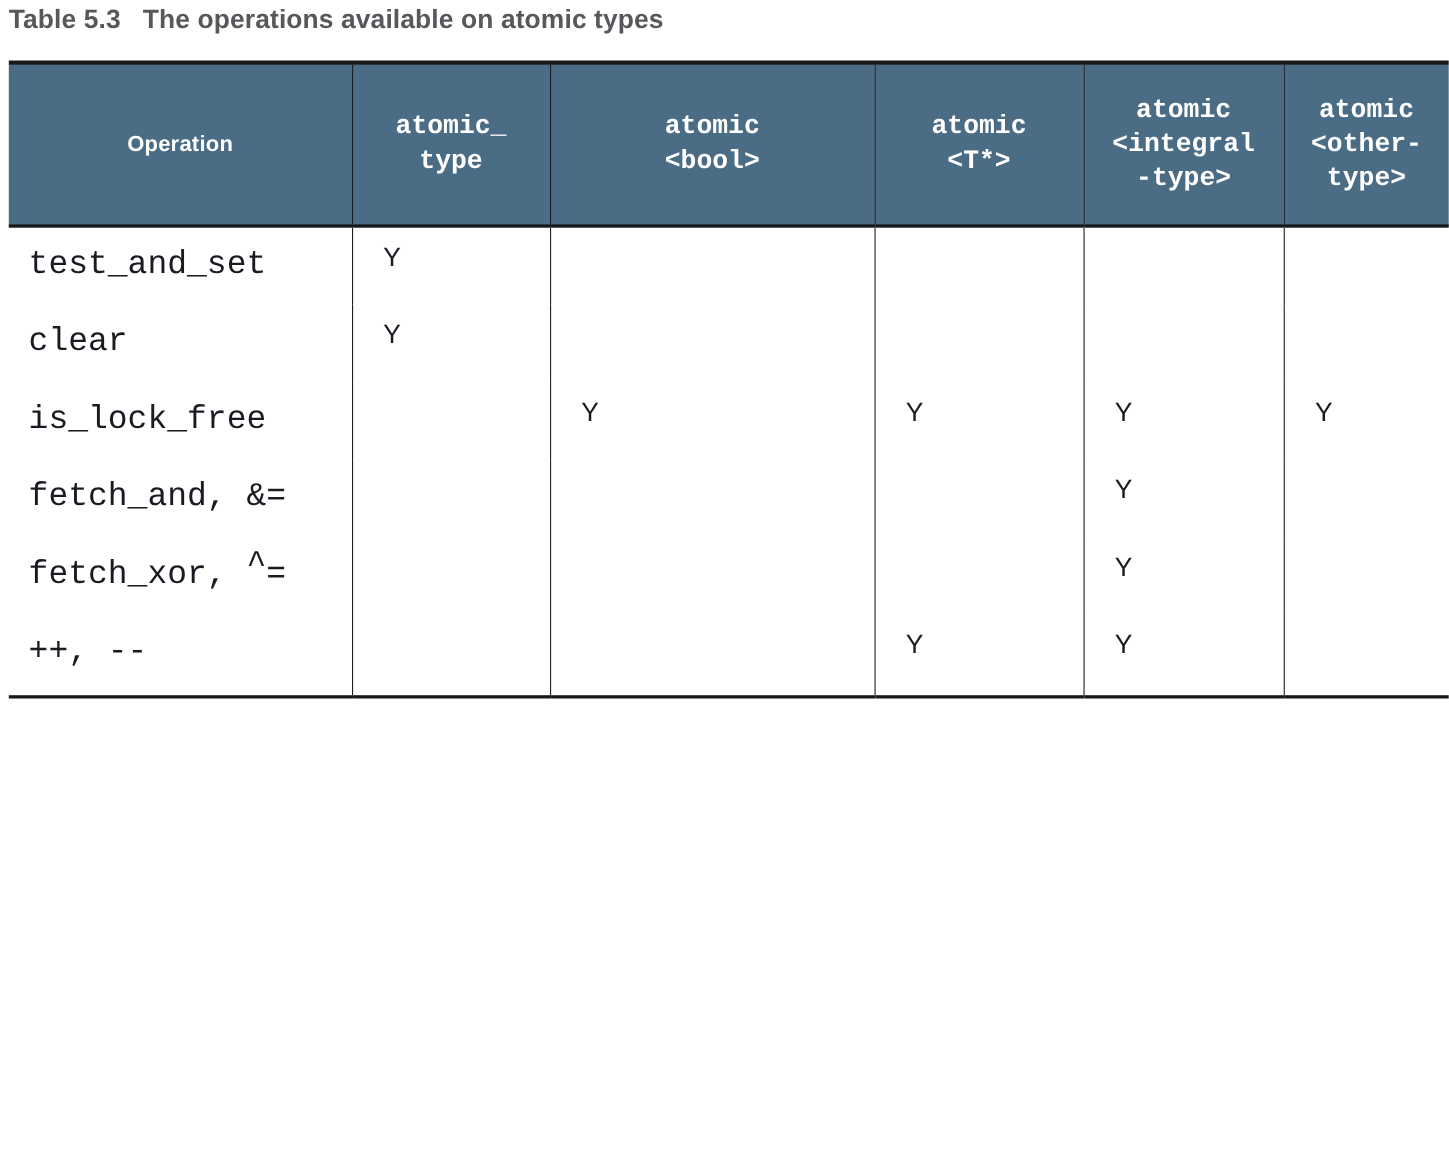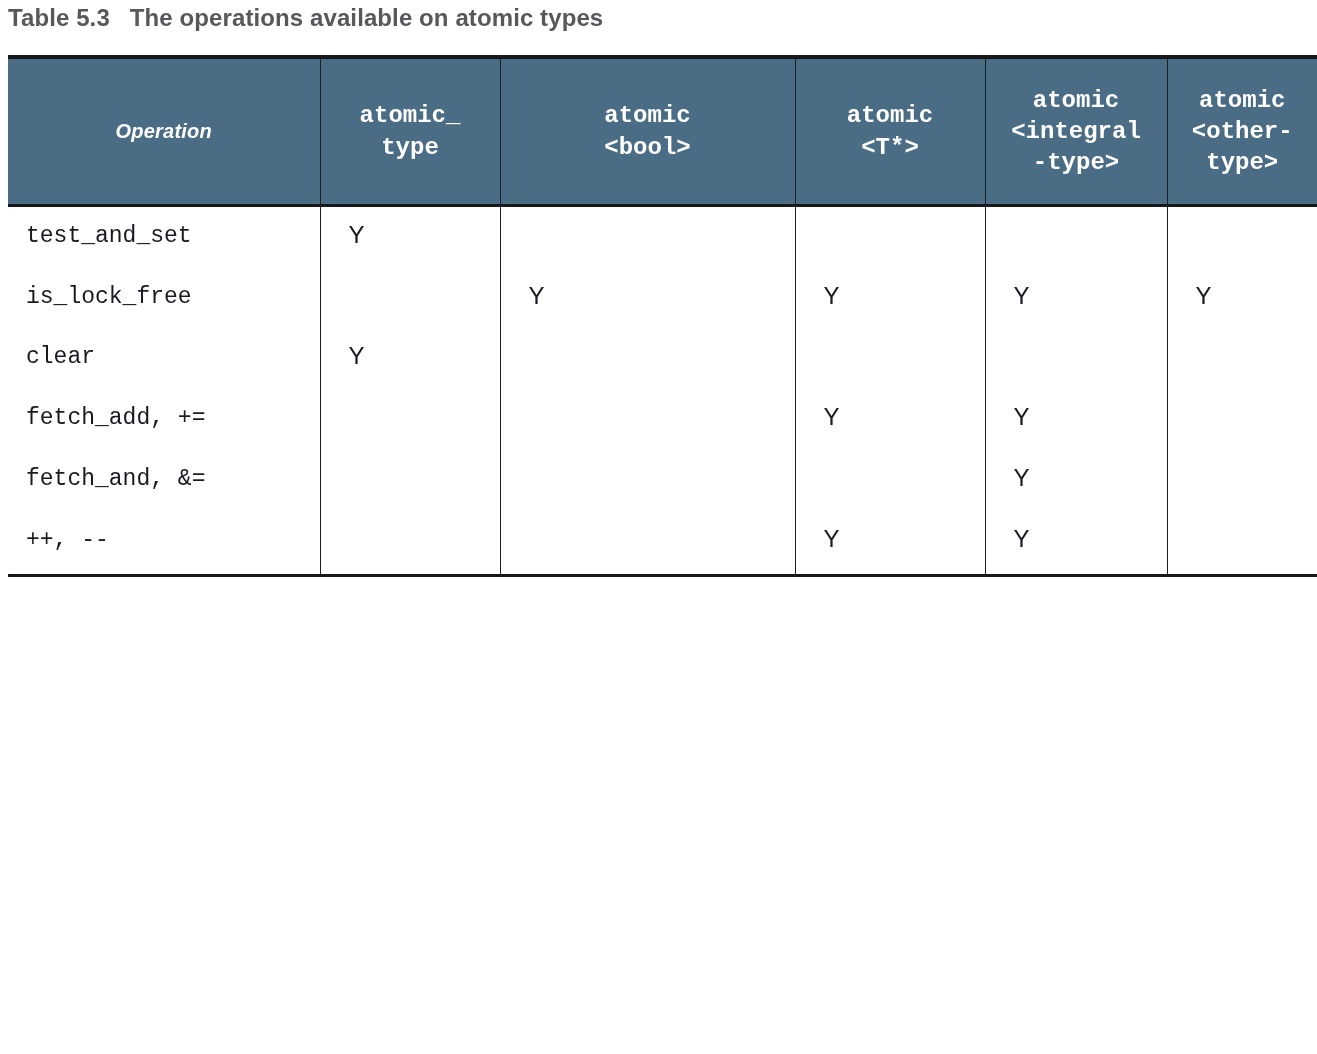--- a/index.html
+++ b/index.html
@@ -72,21 +72,20 @@
     border-right: 1px solid #1b1f24;
     border-bottom: 3px solid #16181c;
   }
   thead th:last-child { border-right: none; }
 
   th.op-head {
     font-family: "Liberation Sans", sans-serif;
     font-weight: bold;
     font-size: 20px;
     letter-spacing: 0.2px;
-    font-style: italic;
   }
   th.type-head {
     font-family: "Liberation Mono", "DejaVu Sans Mono", monospace;
     font-weight: bold;
     font-size: 24px;
     line-height: 1.30;
     white-space: pre;
     letter-spacing: 0px;
   }
 
@@ -94,21 +93,21 @@
   tbody td {
     background: #ffffff;
     border-right: 1px solid #1b1f24;
     padding: 0;
     vertical-align: top;
   }
   tbody td:last-child { border-right: none; }
 
   td.op-cell {
     font-family: "Liberation Mono", "DejaVu Sans Mono", monospace;
-    font-size: 23px;
+    font-size: 30px;
     line-height: 1.38;
     color: #1a1a22;
     padding: 14px 0 15px 18px;
     white-space: pre;
     letter-spacing: 0px;
   }
 
   td.mark-cell {
     font-family: "Liberation Sans", sans-serif;
     font-size: 24px;
@@ -167,45 +166,45 @@
       <tbody id="table-body">
           <tr>
             <td class="op-cell">test_and_set</td>
             <td class="mark-cell">Y</td>
             <td class="mark-cell"></td>
             <td class="mark-cell"></td>
             <td class="mark-cell"></td>
             <td class="mark-cell"></td>
           </tr>
           <tr>
+            <td class="op-cell">clear</td>
+            <td class="mark-cell">Y</td>
+            <td class="mark-cell"></td>
+            <td class="mark-cell"></td>
+            <td class="mark-cell"></td>
+            <td class="mark-cell"></td>
+          </tr>
+          <tr>
             <td class="op-cell">is_lock_free</td>
             <td class="mark-cell"></td>
             <td class="mark-cell">Y</td>
             <td class="mark-cell">Y</td>
             <td class="mark-cell">Y</td>
             <td class="mark-cell">Y</td>
           </tr>
           <tr>
-            <td class="op-cell">clear</td>
-            <td class="mark-cell">Y</td>
-            <td class="mark-cell"></td>
-            <td class="mark-cell"></td>
-            <td class="mark-cell"></td>
-            <td class="mark-cell"></td>
-          </tr>
-          <tr>
-            <td class="op-cell">fetch_add, +=</td>
-            <td class="mark-cell"></td>
-            <td class="mark-cell"></td>
-            <td class="mark-cell">Y</td>
-            <td class="mark-cell">Y</td>
-            <td class="mark-cell"></td>
-          </tr>
-          <tr>
             <td class="op-cell">fetch_and, &amp;=</td>
+            <td class="mark-cell"></td>
+            <td class="mark-cell"></td>
+            <td class="mark-cell"></td>
+            <td class="mark-cell">Y</td>
+            <td class="mark-cell"></td>
+          </tr>
+          <tr>
+            <td class="op-cell">fetch_xor, <span class="caret">^</span>=</td>
             <td class="mark-cell"></td>
             <td class="mark-cell"></td>
             <td class="mark-cell"></td>
             <td class="mark-cell">Y</td>
             <td class="mark-cell"></td>
           </tr>
           <tr>
             <td class="op-cell">++, --</td>
             <td class="mark-cell"></td>
             <td class="mark-cell"></td>

